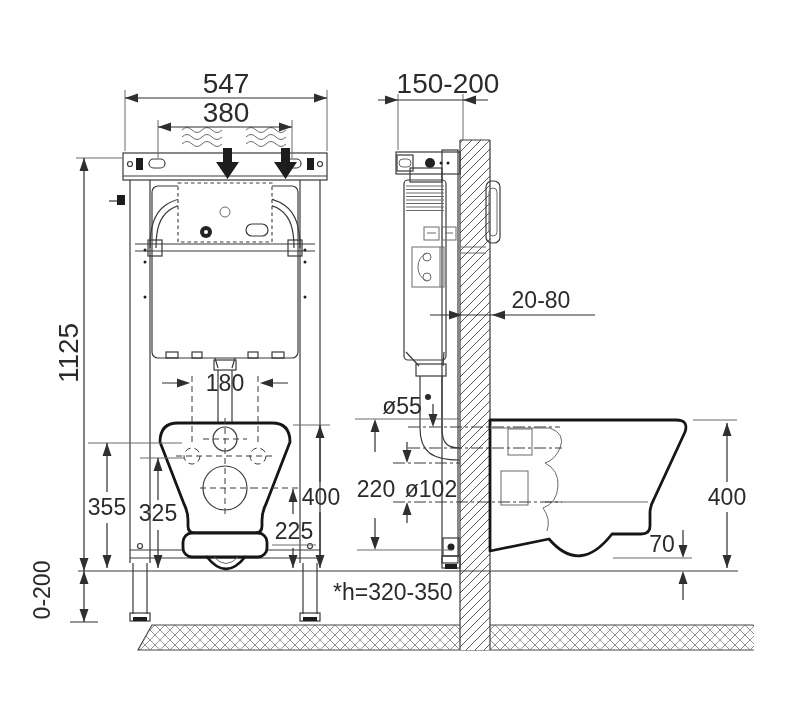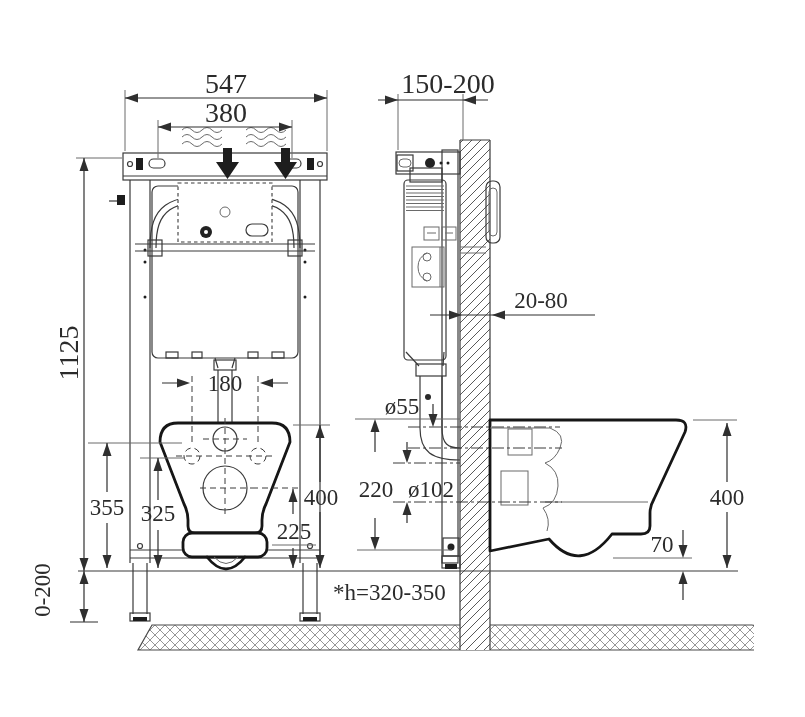--- a/index.html
+++ b/index.html
@@ -1,17 +1,17 @@
 <!DOCTYPE html>
 <html><head>
 <meta charset="utf-8">
 <style>
   html,body{margin:0;padding:0;background:#ffffff;}
   .stage{position:relative;width:754px;height:717px;background:#ffffff;overflow:hidden;
-         font-family:Liberation Serif, serif;}
+         font-family:Liberation Sans, sans-serif;}
   svg{display:block}
   .ln{stroke:#3a3a3a;stroke-width:1.2;fill:none;}
   .thin{stroke:#6a6a6a;stroke-width:1;fill:none;}
   .thick{stroke:#161616;stroke-width:2.8;fill:none;stroke-linejoin:round;stroke-linecap:round;}
   .thickf{stroke:#161616;stroke-width:2.8;fill:#ffffff;stroke-linejoin:round;}
   .dim{stroke:#2f2f2f;stroke-width:1.2;fill:none;}
   .arr{fill:#2f2f2f;stroke:none;}
   .blk{fill:#1d1d1d;stroke:none;}
   .dash{stroke:#3a3a3a;stroke-width:1;fill:none;stroke-dasharray:6 4;}
   .dashdot{stroke:#3a3a3a;stroke-width:1;fill:none;stroke-dasharray:12 3 3 3;}

